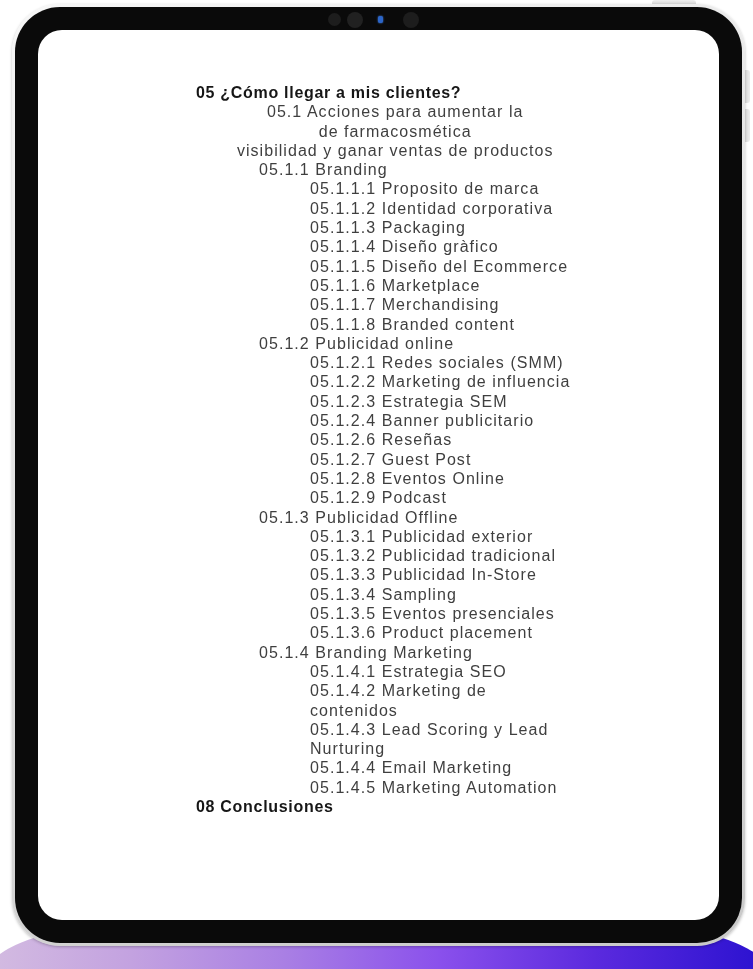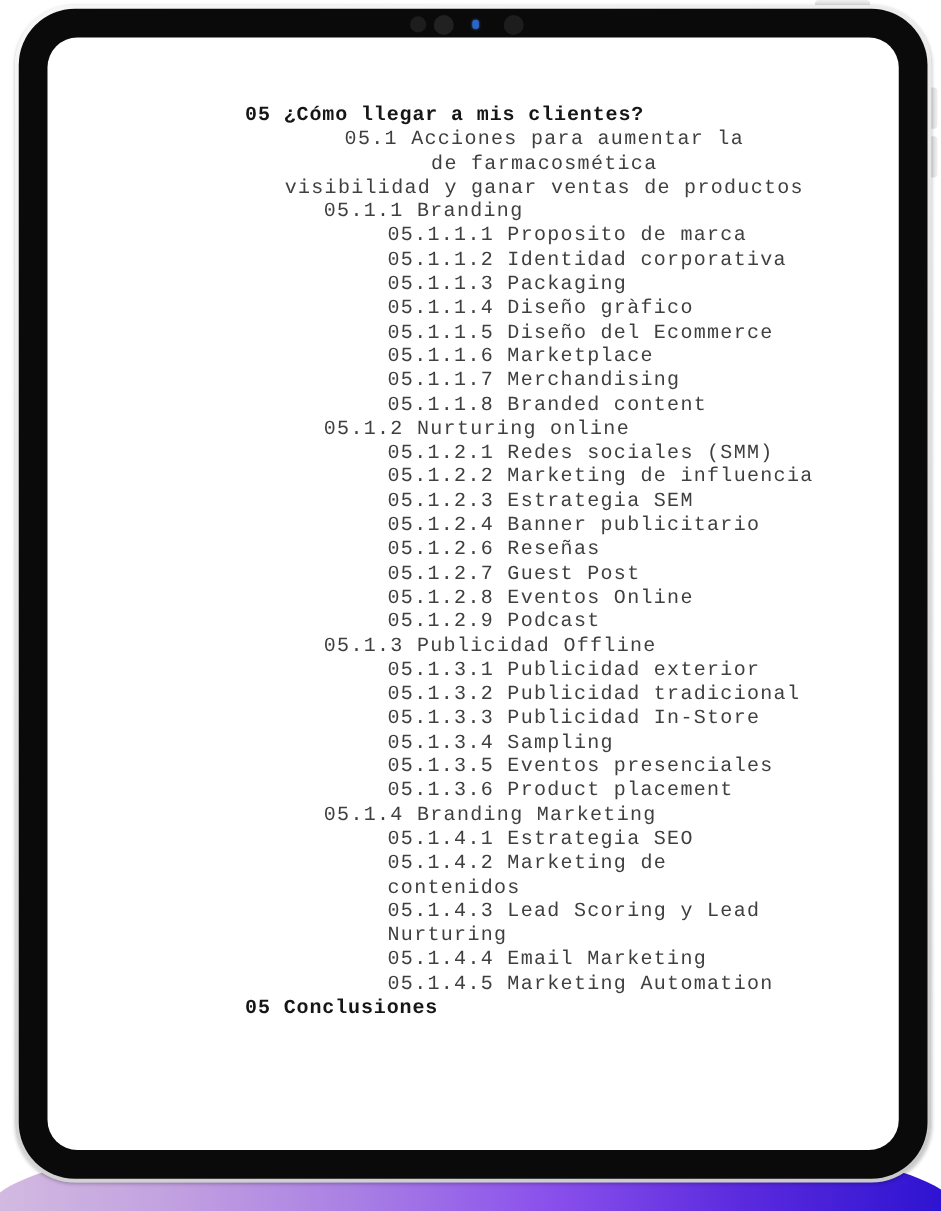--- a/index.html
+++ b/index.html
@@ -41,21 +41,20 @@
 
   
   .tablet {
     position: absolute; left: 12px; top: 4px;
     width: 733px; height: 942px;
     border-radius: 48px;
     background: linear-gradient(160deg, #f7f7f7 0%, #dcdcdc 55%, #c9c9c9 100%);
     box-shadow: 0 1px 3px rgba(0,0,0,0.25);
     padding: 3px;
     z-index: 2;
-    font-family: Liberation Mono, monospace;
   }
   .bezel {
     position: relative;
     width: 100%; height: 100%;
     background: #0a0a0a;
     border-radius: 45px;
   }
   .screen {
     position: absolute;
     left: 23px; right: 23px; top: 23px; bottom: 23px;
@@ -133,21 +132,21 @@
           <div class="toc-item lvl4">
             <div class="toc-line">05.1.1.6 Marketplace</div>
           </div>
           <div class="toc-item lvl4">
             <div class="toc-line">05.1.1.7 Merchandising</div>
           </div>
           <div class="toc-item lvl4">
             <div class="toc-line">05.1.1.8 Branded content</div>
           </div>
           <div class="toc-item lvl3">
-            <div class="toc-line">05.1.2 Nurturing online</div>
+            <div class="toc-line">05.1.2 Publicidad online</div>
           </div>
           <div class="toc-item lvl4">
             <div class="toc-line">05.1.2.1 Redes sociales (SMM)</div>
           </div>
           <div class="toc-item lvl4">
             <div class="toc-line">05.1.2.2 Marketing de influencia</div>
           </div>
           <div class="toc-item lvl4">
             <div class="toc-line">05.1.2.3 Estrategia SEM</div>
           </div>
@@ -201,18 +200,18 @@
             <div class="toc-line">05.1.4.3 Lead Scoring y Lead</div>
             <div class="toc-line">Nurturing</div>
           </div>
           <div class="toc-item lvl4">
             <div class="toc-line">05.1.4.4 Email Marketing</div>
           </div>
           <div class="toc-item lvl4">
             <div class="toc-line">05.1.4.5 Marketing Automation</div>
           </div>
           <div class="toc-item lvl1 bold">
-            <div class="toc-line">05 Conclusiones</div>
+            <div class="toc-line">08 Conclusiones</div>
           </div>
         </div>
     </div>
   </div>
 </div>
 
 </body></html>

